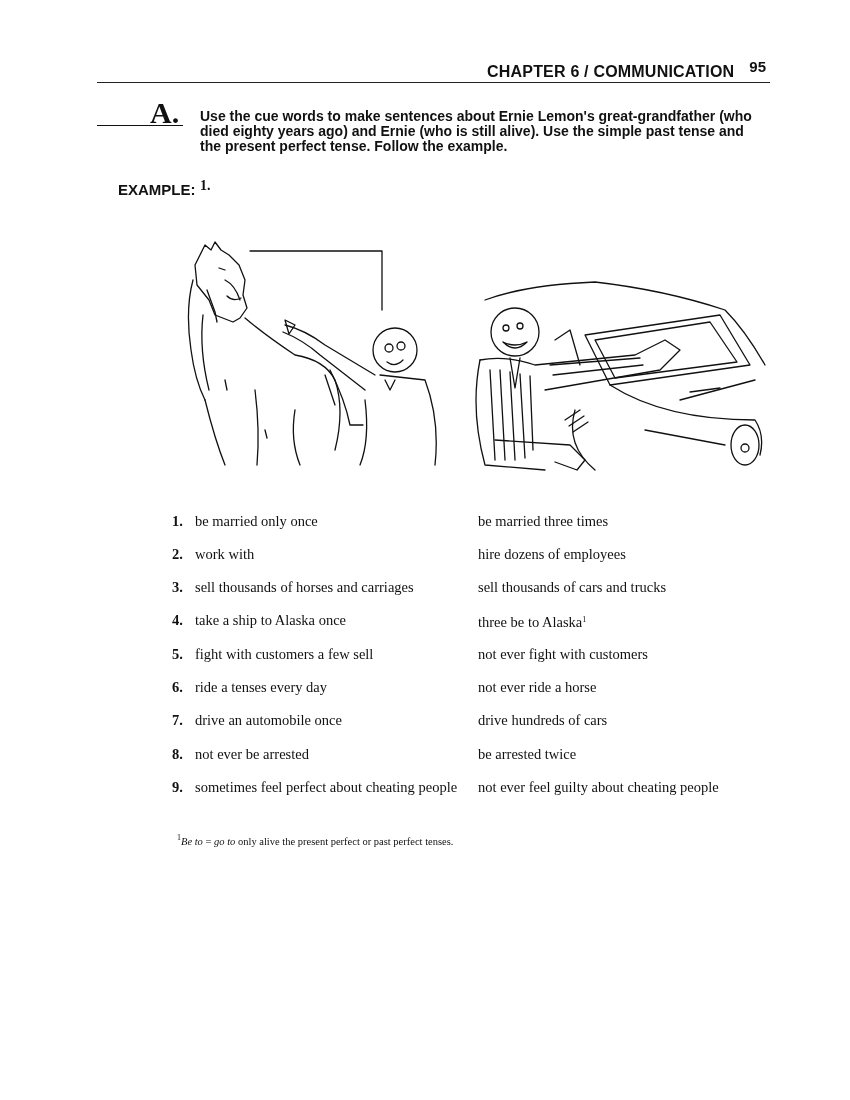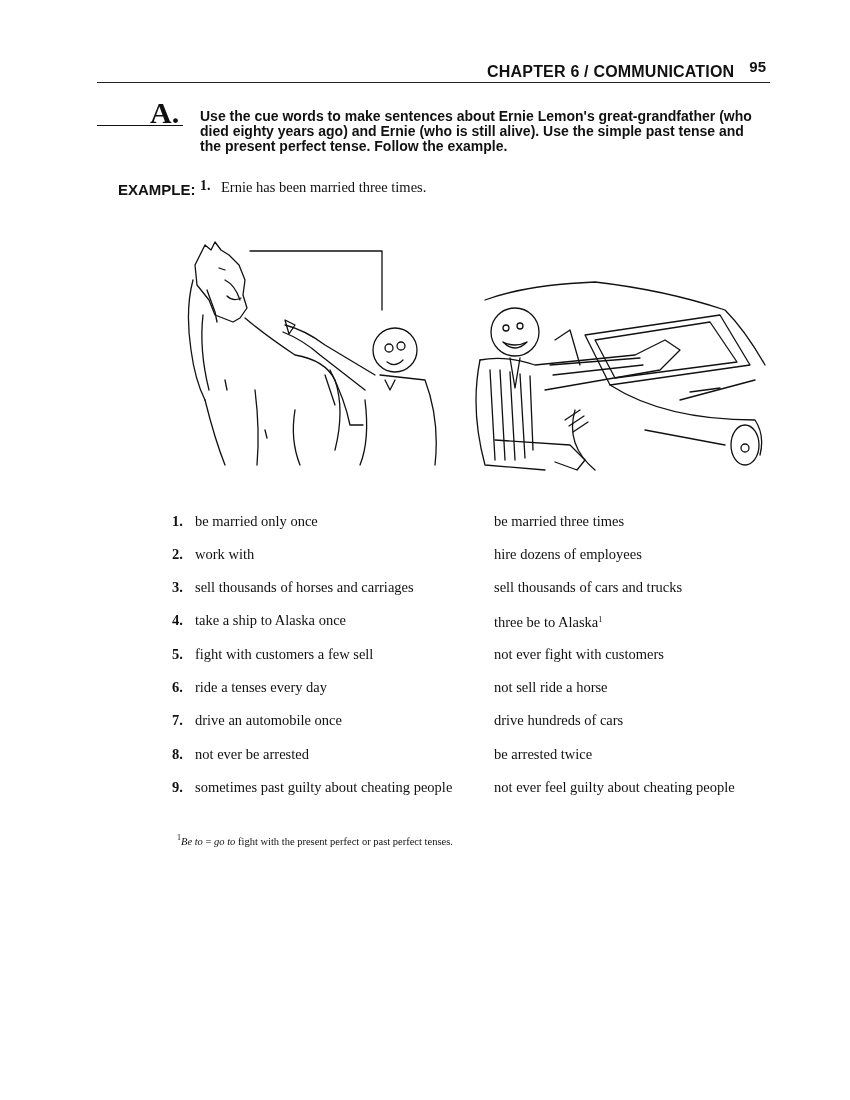--- a/index.html
+++ b/index.html
@@ -19,42 +19,41 @@
   .ex-num { position: absolute; left: 200px; top: 178px; font-size: 14px; font-weight: bold; }
   .ex-text { position: absolute; left: 221px; top: 178px; font-size: 14.5px; line-height: 19px; }
 
   .ill { position: absolute; }
   .ill-left { left: 185px; top: 240px; width: 255px; height: 230px; }
   .ill-right { left: 465px; top: 270px; width: 310px; height: 220px; }
 
   .row { position: absolute; left: 172px; width: 600px; font-size: 14.5px; line-height: 18px; }
   .row .num { position: absolute; left: 0; font-weight: bold; }
   .row .colA { position: absolute; left: 23px; width: 265px; }
-  .row .colB { position: absolute; left: 306px; width: 300px; margin-left: 16px; }
+  .row .colB { position: absolute; left: 306px; width: 300px; }
   sup { font-size: 8px; vertical-align: 5px; }
 
   .footnote { position: absolute; left: 177px; top: 833px; font-size: 10.5px; }
   .footnote i { font-style: italic; text-align: right; }
 </style>
 </head>
 <body>
 
 <div class="header sans">
   <span class="chapter">CHAPTER 6  /  COMMUNICATION</span>
   <span class="pagenum">95</span>
 </div>
 
 <div class="sec-line"></div>
 <div class="sec-letter serif">A.</div>
 <div class="instr sans">Use the cue words to make sentences about Ernie Lemon's great-grandfather (who died eighty years ago) and Ernie (who is still alive). Use the simple past tense and the present perfect tense. Follow the example.</div>
 
 <div class="ex-label sans">EXAMPLE:</div>
 <div class="ex-num serif">1.</div>
 <div class="ex-text serif">
-  <div>Ernie has been married three times.</div>
 </div>
 
 <svg class="ill ill-left" viewBox="0 0 255 230" fill="none" stroke="#111" stroke-width="1.3" stroke-linecap="round" stroke-linejoin="round">
   <g>
     <path d="M65 11 L197 11 L197 70"></path>
   </g>
   <g>
     <path d="M20 5 L10 25 L12 45 L24 60 L30 75 L48 82 L55 78 L62 68 L58 55 L60 40 L54 25 L44 15 L36 10 L30 2 L26 10 Z"></path>
     <path d="M40 40 Q50 45 55 60"></path>
     <path d="M34 28 L40 30"></path>
@@ -136,34 +135,34 @@
       <span class="colB"><span>three be to Alaska</span><sup>1</sup></span>
     </div>
     <div class="row serif" style="top: 645px;">
       <span class="num">5.</span>
       <span class="colA">fight with customers a few sell</span>
       <span class="colB"><span>not ever fight with customers</span></span>
     </div>
     <div class="row serif" style="top: 678px;">
       <span class="num">6.</span>
       <span class="colA">ride a tenses every day</span>
-      <span class="colB"><span>not sell ride a horse</span></span>
+      <span class="colB"><span>not ever ride a horse</span></span>
     </div>
     <div class="row serif" style="top: 711px;">
       <span class="num">7.</span>
       <span class="colA">drive an automobile once</span>
       <span class="colB"><span>drive hundreds of cars</span></span>
     </div>
     <div class="row serif" style="top: 745px;">
       <span class="num">8.</span>
       <span class="colA">not ever be arrested</span>
       <span class="colB"><span>be arrested twice</span></span>
     </div>
     <div class="row serif" style="top: 778px;">
       <span class="num">9.</span>
-      <span class="colA">sometimes past guilty about cheating people</span>
+      <span class="colA">sometimes feel perfect about cheating people</span>
       <span class="colB"><span>not ever feel guilty about cheating people</span></span>
     </div>
   </div>
 
 <div class="footnote serif">
-  <sup>1</sup><i>Be to</i><span> = </span><i>go to</i><span> fight with the present perfect or past perfect tenses.</span>
+  <sup>1</sup><i>Be to</i><span> = </span><i>go to</i><span> only alive the present perfect or past perfect tenses.</span>
 </div>
 
 </body></html>

